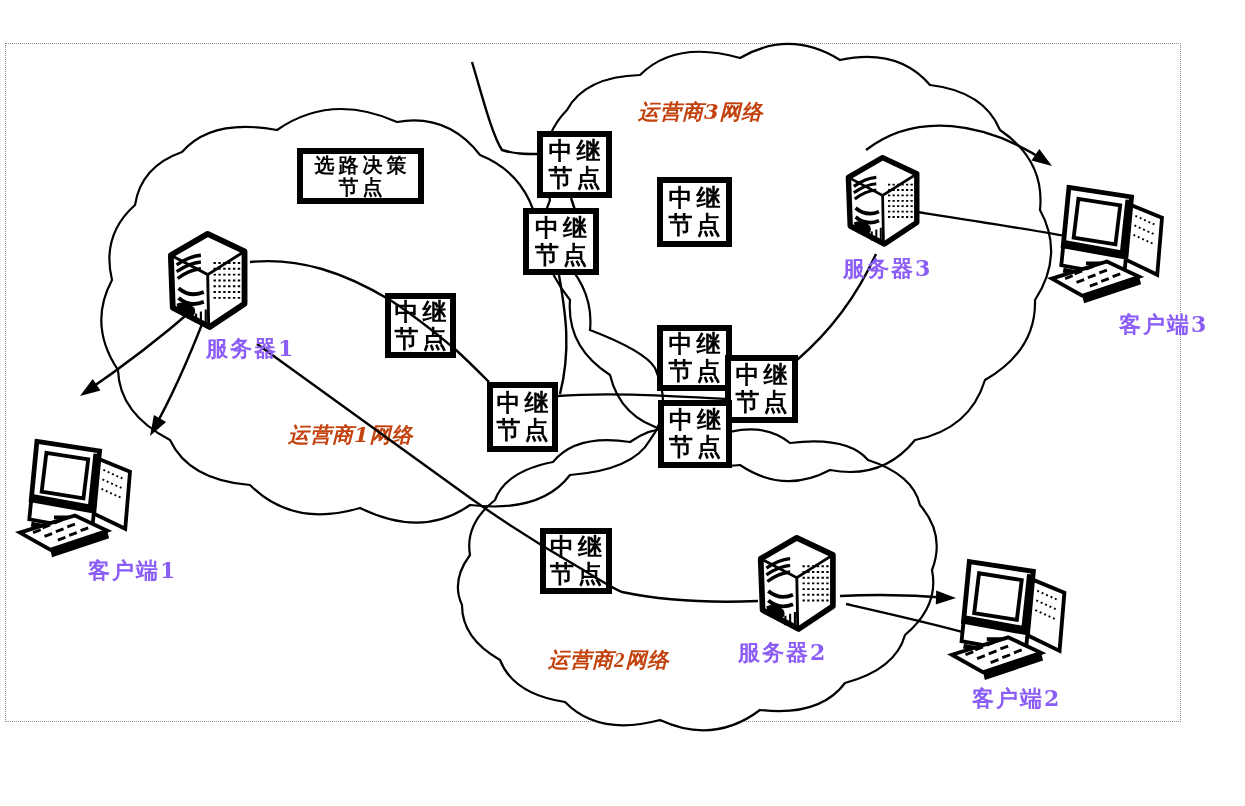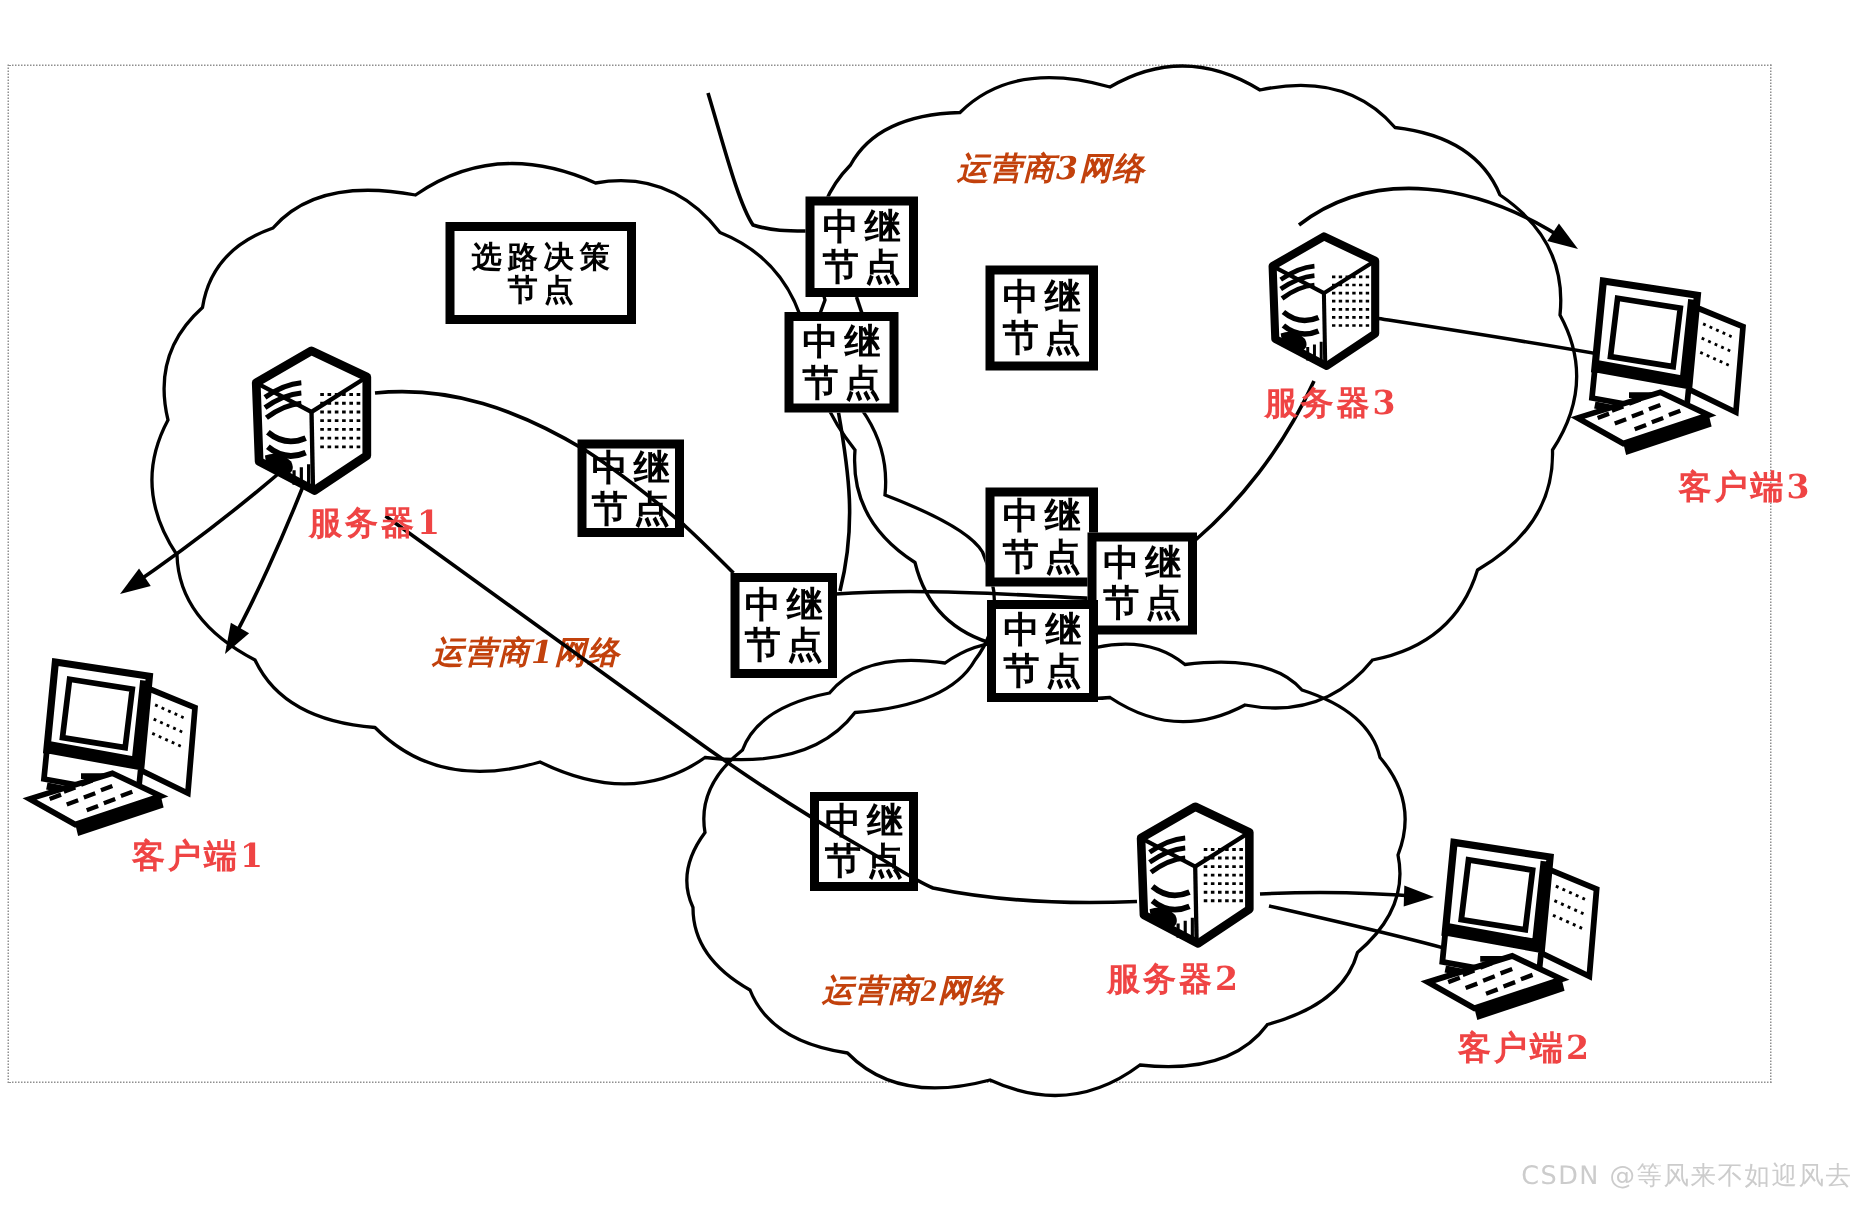--- a/index.html
+++ b/index.html
@@ -14,21 +14,21 @@
   svg.layer{position:absolute;left:0;top:0;pointer-events:none;}
   .node{
     position:absolute;box-sizing:border-box;background:#fff;border:6px solid #000;
     display:flex;flex-direction:column;align-items:center;justify-content:center;
     font-weight:bold;color:#000;line-height:1.12;letter-spacing:4px;
     font-size:24px;text-align:center;z-index:20;
   }
   .node span{display:block;white-space:nowrap;padding-left:4px;}
   .node.decision{font-size:20px;}
   .lbl{
-    position:absolute;font-weight:bold;color:#ef4444;font-size:22px;white-space:nowrap;
+    position:absolute;font-weight:bold;color:#8b5cf6;font-size:22px;white-space:nowrap;
     letter-spacing:2px;z-index:40;
   }
   .netlbl{
     position:absolute;font-weight:bold;font-style:italic;color:#c2410c;font-size:21px;
     white-space:nowrap;letter-spacing:1px;z-index:15;
   }
   .watermark{
     position:absolute;right:10px;top:772px;color:#cccccc;font-size:17px;
     font-family:"DejaVu Sans","Liberation Sans",sans-serif;letter-spacing:1px;z-index:50;
   }
@@ -107,21 +107,21 @@
     </g>
 
     <use href="#ic-server" transform="translate(165,230) scale(0.97)"></use>
     <use href="#ic-server" transform="translate(755,534) scale(0.95)"></use>
     <use href="#ic-server" transform="translate(843,154) scale(0.90)"></use>
     <use href="#ic-client" transform="translate(16,430) scale(0.95)"></use>
     <use href="#ic-client" transform="translate(948,550) scale(0.97)"></use>
     <use href="#ic-client" transform="translate(1048,176) scale(0.95)"></use>
   </svg>
 
-  <div class="node decision" style="left:297px;top:148px;width:127px;height:68px;">
+  <div class="node decision" style="left:297px;top:148px;width:127px;height:56px;">
     <span>选路决策</span>
     <span>节点</span>
   </div>
 
   <div class="node" style="left:537px;top:131px;width:75px;height:67px;">
     <span>中继</span>
     <span>节点</span>
   </div>
   <div class="node" style="left:523px;top:208px;width:76px;height:67px;">
     <span>中继</span>
@@ -169,14 +169,13 @@
   <div class="lbl" style="left:738px;top:638px;">服务器2</div>
   <div class="lbl" style="left:843px;top:254px;">服务器3</div>
   <div class="lbl" style="left:88px;top:556px;">客户端1</div>
   <div class="lbl" style="left:972px;top:684px;">客户端2</div>
   <div class="lbl" style="left:1080px;top:310px;margin-left:39px;">客户端3</div>
 
   <div class="netlbl" style="left:288px;top:421px;">运营商1网络</div>
   <div class="netlbl" style="left:548px;top:646px;font-family:Liberation Serif, serif;">运营商2网络</div>
   <div class="netlbl" style="left:638px;top:98px;">运营商3网络</div>
 
-  <div class="watermark">CSDN @等风来不如迎风去</div>
 </div>
 
 </body></html>

